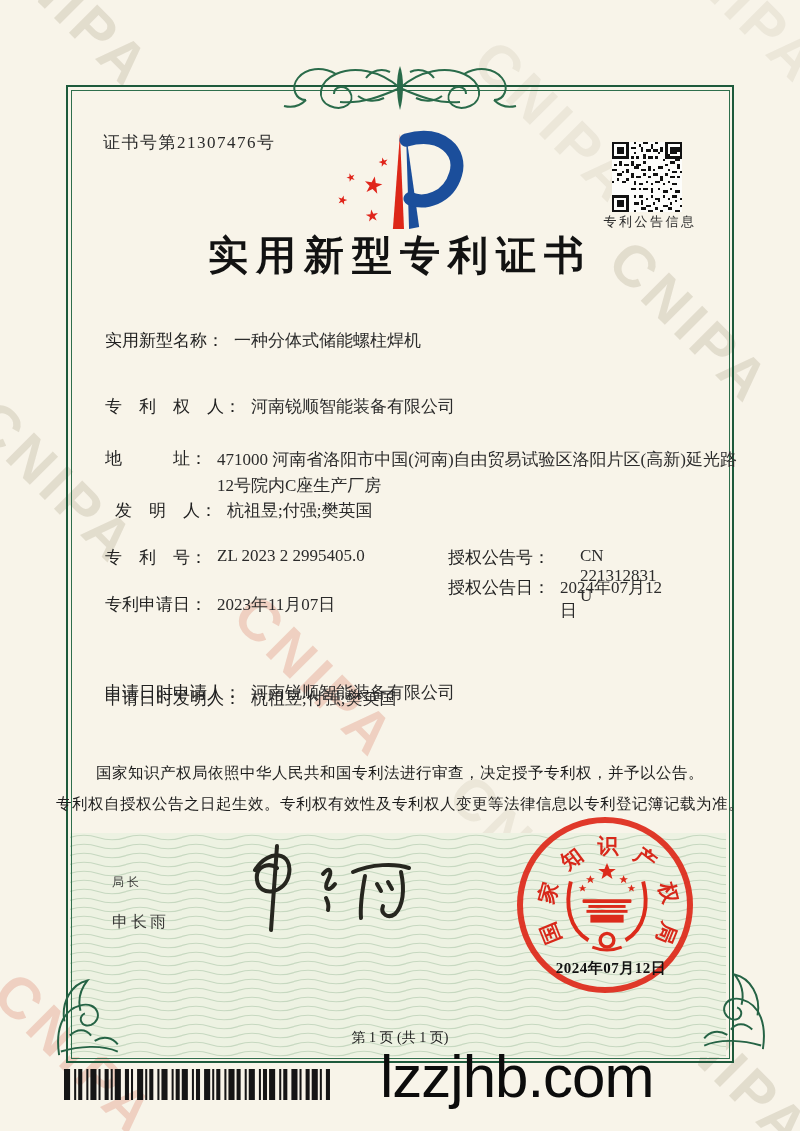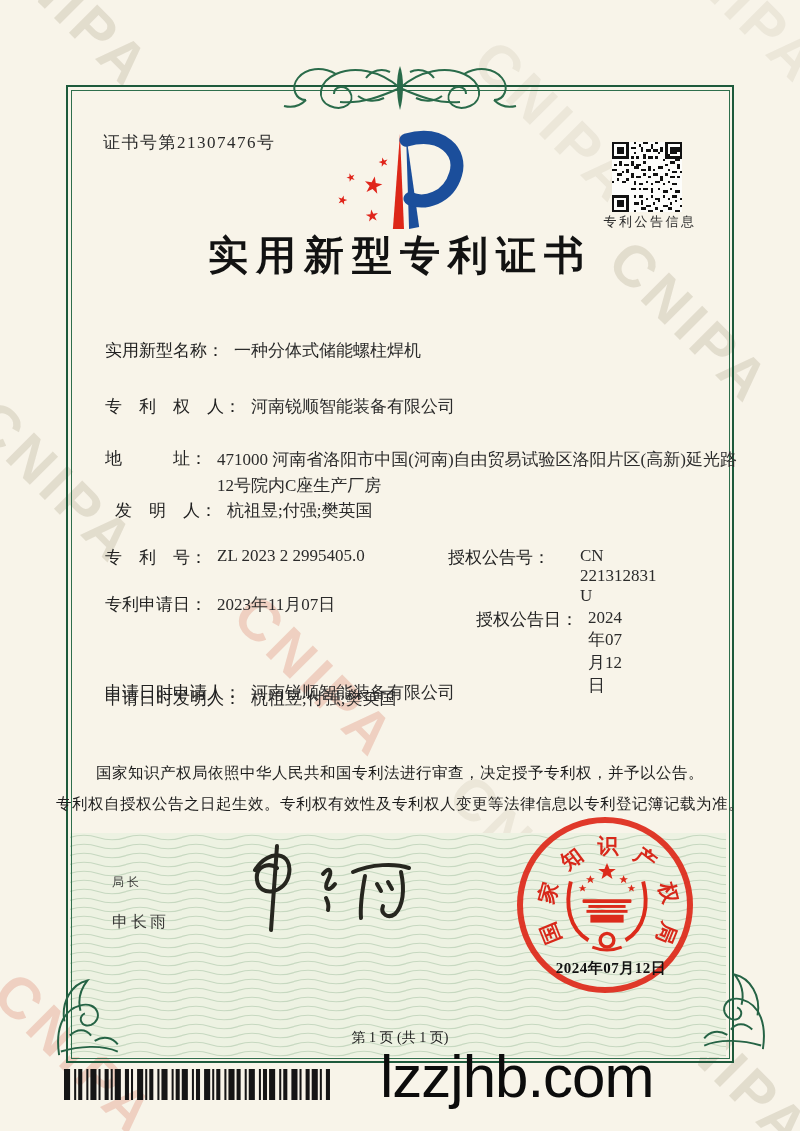--- a/index.html
+++ b/index.html
@@ -21,21 +21,21 @@
          border:1px solid #2e6e4c;}
   .flourish{position:absolute;z-index:3;}
   .flourish svg{display:block;}
   .flourish-top{left:50%;top:56px;transform:translateX(-50%);}
   .flourish-bl{left:52px;top:968px;}
   .flourish-br{left:690px;top:962px;}
 
   
   .guilloche{position:absolute;left:70px;top:833px;width:656px;height:224px;z-index:2;}
 
-  .content{position:absolute;left:0;top:0;width:632px;height:1131px;z-index:4;}
+  .content{position:absolute;left:0;top:0;width:632px;height:1131px;z-index:4;padding-left:32px;}
 
   .cert-no{position:absolute;left:103px;top:131px;font-size:17px;letter-spacing:1.5px;color:#2a2a2a;}
 
   
   .logo{position:absolute;left:336px;top:130px;width:134px;height:106px;}
   .logo .star{position:absolute;color:#e0251b;line-height:1;}
 
   
   .qr{position:absolute;left:612px;top:142px;width:70px;height:70px;}
   .qr-caption{position:absolute;left:590px;top:213px;width:120px;text-align:center;
@@ -169,21 +169,21 @@
         <path fill="#111" d="M0,0h7v7h-7z M22,0h7v7h-7z M0,22h7v7h-7z"></path>
         <path fill="#fdfdfb" d="M1,1h5v5h-5z M23,1h5v5h-5z M1,23h5v5h-5z"></path>
         <path fill="#111" d="M2,2h3v3h-3z M24,2h3v3h-3z M2,24h3v3h-3z"></path>
         <path fill="#111" d="M9,0h1v1h-1z M11,1h1v1h-1z M13,0h2v1h-2z M16,1h1v2h-1z M18,0h1v1h-1z M8,2h2v1h-2z M12,2h1v2h-1z M14,3h2v1h-2z M9,4h1v1h-1z M17,3h2v1h-2z M19,4h1v1h-1z M10,6h1v1h-1z M13,5h1v2h-1z M15,6h2v1h-2z M18,6h1v1h-1z M8,8h1v2h-1z M10,9h2v1h-2z M13,8h1v1h-1z M1,9h1v1h-1z M3,8h1v2h-1z M5,9h2v1h-2z M0,11h2v1h-2z M4,12h1v1h-1z M2,13h2v1h-2z M6,11h1v2h-1z M9,10h2v1h-2z M12,11h2v1h-2z M15,10h1v2h-1z M17,11h1v1h-1z M19,10h2v1h-2z M22,9h1v1h-1z M24,8h2v1h-2z M27,9h1v2h-1z M23,11h1v1h-1z M25,12h2v1h-2z M28,12h1v1h-1z M8,13h1v2h-1z M10,14h2v1h-2z M13,13h1v1h-1z M15,14h1v1h-1z M17,13h2v1h-2z M20,14h1v2h-1z M22,13h1v1h-1z M24,14h2v1h-2z M27,14h1v1h-1z M0,16h1v1h-1z M2,15h1v1h-1z M4,16h2v1h-2z M6,15h1v1h-1z M9,16h1v2h-1z M11,17h2v1h-2z M14,16h1v1h-1z M16,17h1v1h-1z M18,16h2v1h-2z M21,17h1v1h-1z M23,16h1v1h-1z M25,17h2v1h-2z M8,19h2v1h-2z M11,19h1v1h-1z M13,19h2v1h-2z M16,19h1v2h-1z M19,19h1v1h-1z M21,20h2v1h-2z M24,19h1v1h-1z M26,20h2v1h-2z M9,22h1v1h-1z M11,22h2v1h-2z M14,23h1v1h-1z M16,22h1v1h-1z M18,23h2v1h-2z M21,22h1v1h-1z M23,23h1v1h-1z M25,22h2v1h-2z M28,23h1v1h-1z M9,25h2v1h-2z M12,24h1v2h-1z M14,26h2v1h-2z M17,25h1v1h-1z M19,24h1v1h-1z M21,26h2v1h-2z M24,25h1v1h-1z M26,24h1v1h-1z M28,26h1v1h-1z M9,28h1v1h-1z M12,27h2v1h-2z M15,28h2v1h-2z M18,27h1v1h-1z M20,28h1v1h-1z M23,27h2v1h-2z M26,28h2v1h-2z M8,6h1v1h-1z M20,2h1v2h-1z M22,5h2v1h-2z M25,4h1v1h-1z M27,2h1v2h-1z M21,7h1v1h-1z M24,6h1v1h-1z M26,7h2v1h-2z"></path>
       </svg>
     </div>
     <div class="qr-caption">专利公告信息</div>
 
     <div class="title">实用新型专利证书</div>
 
-    <div class="row" style="top:339px;">
+    <div class="row" style="top:329px;">
       <span class="lbl">实用新型名称：</span>
       <span class="val">一种分体式储能螺柱焊机</span>
     </div>
 
     <div class="row" style="top:395px;">
       <span class="lbl">专　利　权　人：</span>
       <span class="val">河南锐顺智能装备有限公司</span>
     </div>
 
     <div class="row" style="top:447px;">
@@ -202,21 +202,21 @@
     </div>
     <div class="row col2" style="top:546px;gap:20px;">
       <span class="lbl">授权公告号：</span>
       <span class="val">CN 221312831 U</span>
     </div>
 
     <div class="row" style="top:593px;">
       <span class="lbl">专利申请日：</span>
       <span class="val">2023年11月07日</span>
     </div>
-    <div class="row col2" style="top:608px;margin-left:28px;">
+    <div class="row col2" style="top:576px;">
       <span class="lbl">授权公告日：</span>
       <span class="val">2024年07月12日</span>
     </div>
 
     <div class="row" style="top:673px;margin-top:8px;">
       <span class="lbl">申请日时申请人：</span>
       <span class="val">河南锐顺智能装备有限公司</span>
     </div>
 
     <div class="row" style="top:687px;">

